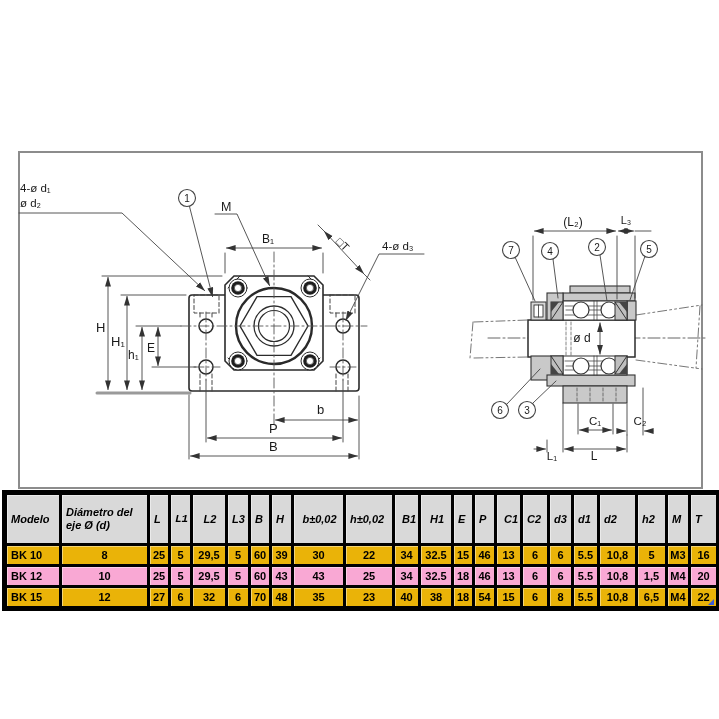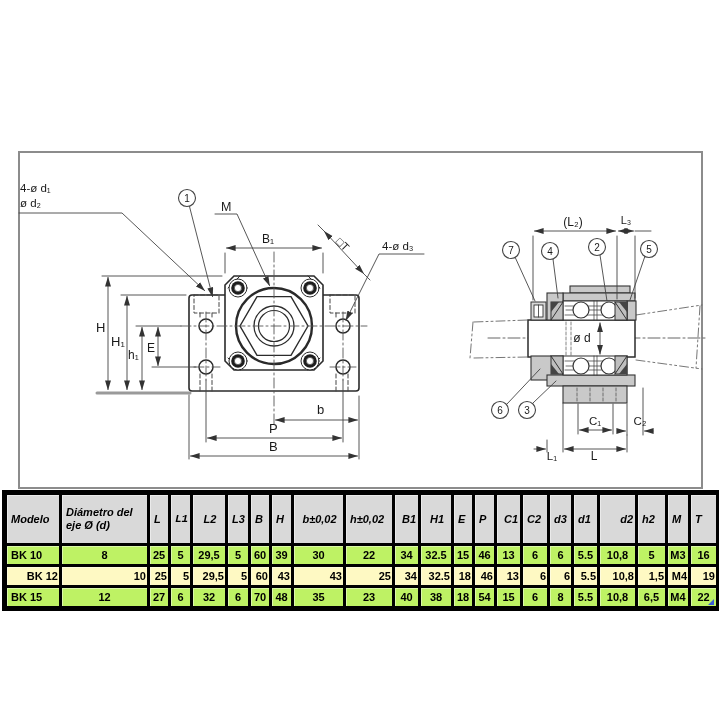--- a/index.html
+++ b/index.html
@@ -20,22 +20,22 @@
   table.dim th{
     height:46px; background:#d9d9d9;
     font-style:italic; font-weight:bold; font-size:11px;
     text-align:left; padding:1px 2px 1px 4px;
     white-space:normal; line-height:1.15; vertical-align:middle;
   }
   table.dim td{
     height:18px; font-weight:bold; font-size:11px; text-align:center; padding:0 1px;
     vertical-align:middle;
   }
-  table.dim tr.dark td{background:#bef264;}
-  table.dim tr.light td{background:#fef9c3;text-align:right;}
+  table.dim tr.dark td{background:#eab308;}
+  table.dim tr.light td{background:#f9a8d4;}
   table.dim td.model{text-align:left;padding-left:4px;}
   .corner-artifact{position:absolute;right:4px;bottom:4px;width:0;height:0;
     border-left:6px solid transparent;border-bottom:6px solid #3a5bd9;}
   svg text{font-family:"Liberation Sans", sans-serif;fill:#1a1a1a;}
 </style>
 </head>
 <body>
 
 <div class="stage">
 
@@ -340,21 +340,21 @@
             <th style="text-align: center;">b±0,02</th>
             <th style="text-align: left;">h±0,02</th>
             <th style="text-align: right;">B1</th>
             <th style="text-align: center;">H1</th>
             <th style="text-align: left;">E</th>
             <th style="text-align: left;">P</th>
             <th style="text-align: right;">C1</th>
             <th style="text-align: left;">C2</th>
             <th style="text-align: left;">d3</th>
             <th style="text-align: left;">d1</th>
-            <th style="text-align: right;">d2</th>
+            <th style="text-align: left;">d2</th>
             <th style="text-align: left;">h2</th>
             <th style="text-align: left;">M</th>
             <th style="text-align: left;">T</th>
           </tr>
         </thead>
     <tbody id="tbody-rows">
           <tr class="dark">
             <td class="model">BK 10</td>
             <td>8</td>
             <td>25</td>
@@ -393,21 +393,21 @@
             <td>32.5</td>
             <td>18</td>
             <td>46</td>
             <td>13</td>
             <td>6</td>
             <td>6</td>
             <td>5.5</td>
             <td>10,8</td>
             <td>1,5</td>
             <td>M4</td>
-            <td>19</td>
+            <td>20</td>
           </tr>
           <tr class="dark">
             <td class="model">BK 15</td>
             <td>12</td>
             <td>27</td>
             <td>6</td>
             <td>32</td>
             <td>6</td>
             <td>70</td>
             <td>48</td>

